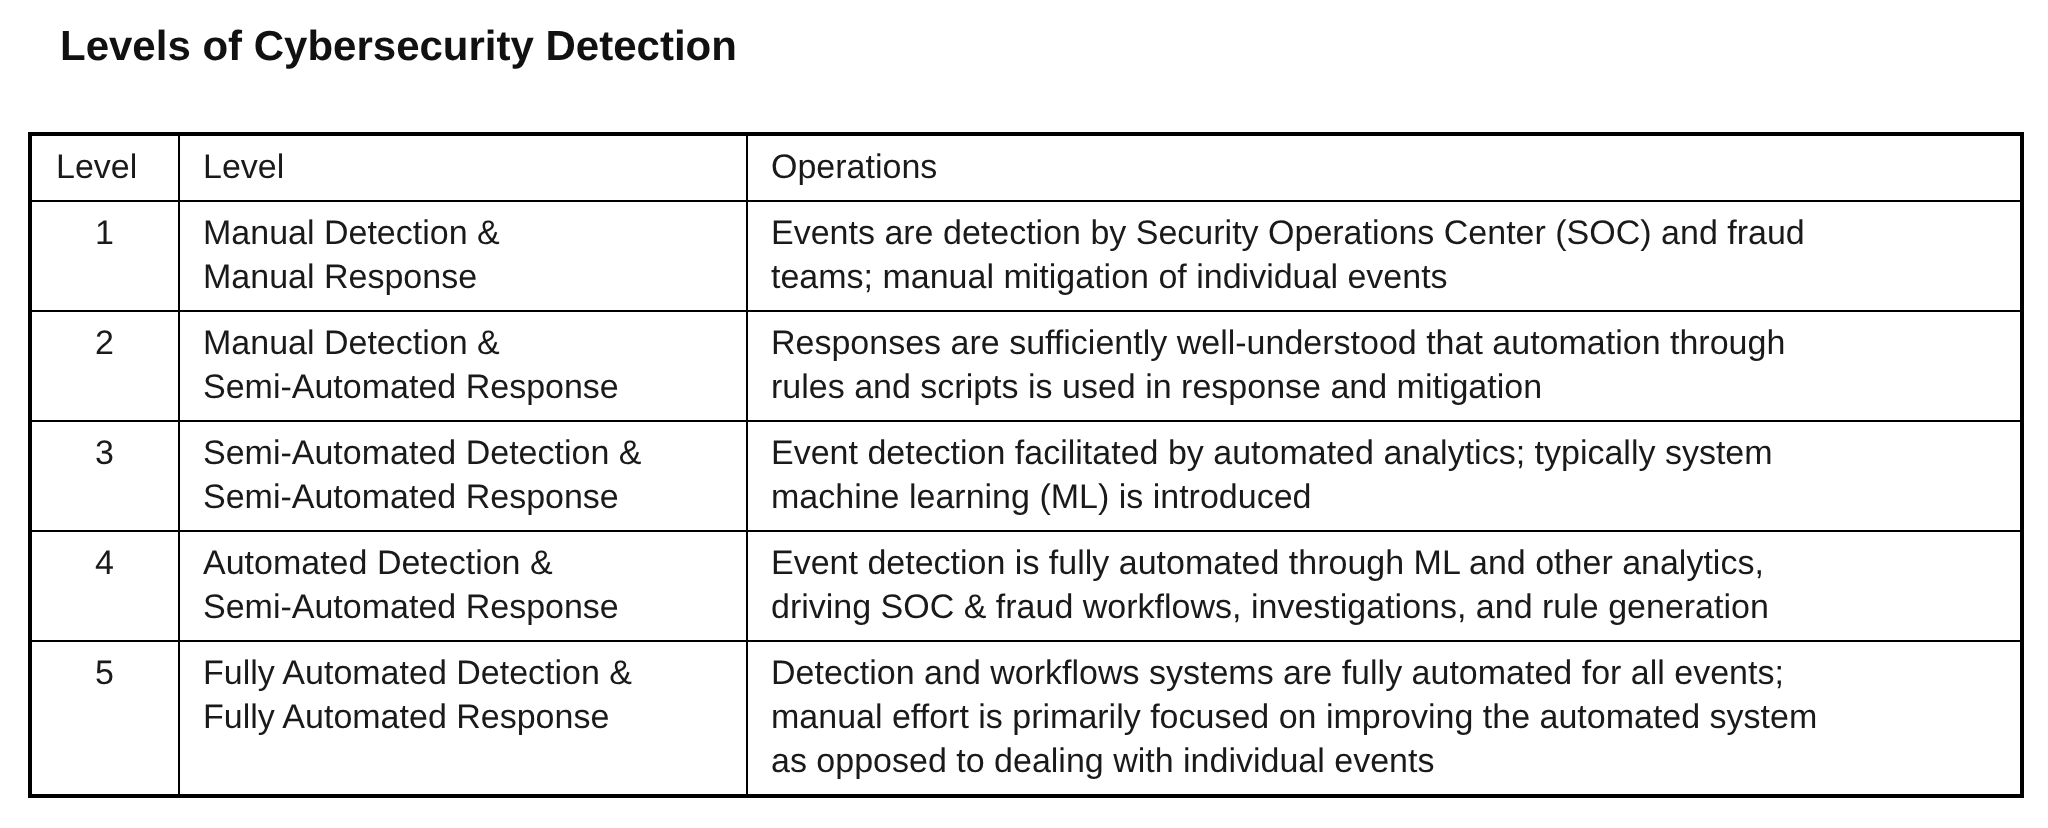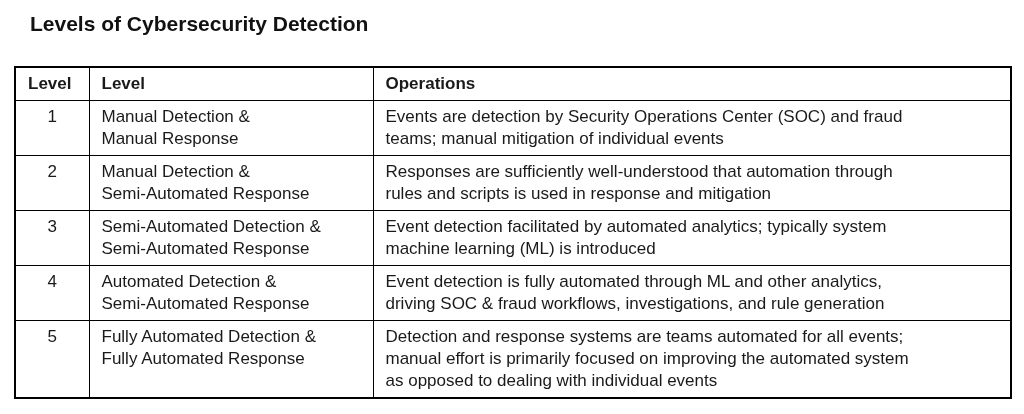--- a/index.html
+++ b/index.html
@@ -33,21 +33,21 @@
     border: 1px solid #000000;
     vertical-align: top;
     font-size: 17px;
     line-height: 22px;
     padding: 5px 12px 5px 12px;
     white-space: pre-line;
     overflow: hidden;
   }
   table.levels-table th {
     text-align: left;
-    font-weight: bold;
+    font-weight: normal;
     height: 22px;
   }
   th.col-level, td.cell-level {
     text-align: center;
     padding-left: 4px;
     padding-right: 4px;
   }
   tr.body-row {
     height: 55px;
   }
@@ -99,18 +99,18 @@
       <td class="cell-level">4</td>
       <td>Automated Detection &amp;
 Semi-Automated Response</td>
       <td>Event detection is fully automated through ML and other analytics,
 driving SOC &amp; fraud workflows, investigations, and rule generation</td>
     </tr>
     <tr class="body-row tall">
       <td class="cell-level">5</td>
       <td>Fully Automated Detection &amp;
 Fully Automated Response</td>
-      <td>Detection and response systems are teams automated for all events;
+      <td>Detection and workflows systems are fully automated for all events;
 manual effort is primarily focused on improving the automated system
 as opposed to dealing with individual events</td>
     </tr>
   </tbody>
 </table>
 
 </body></html>

